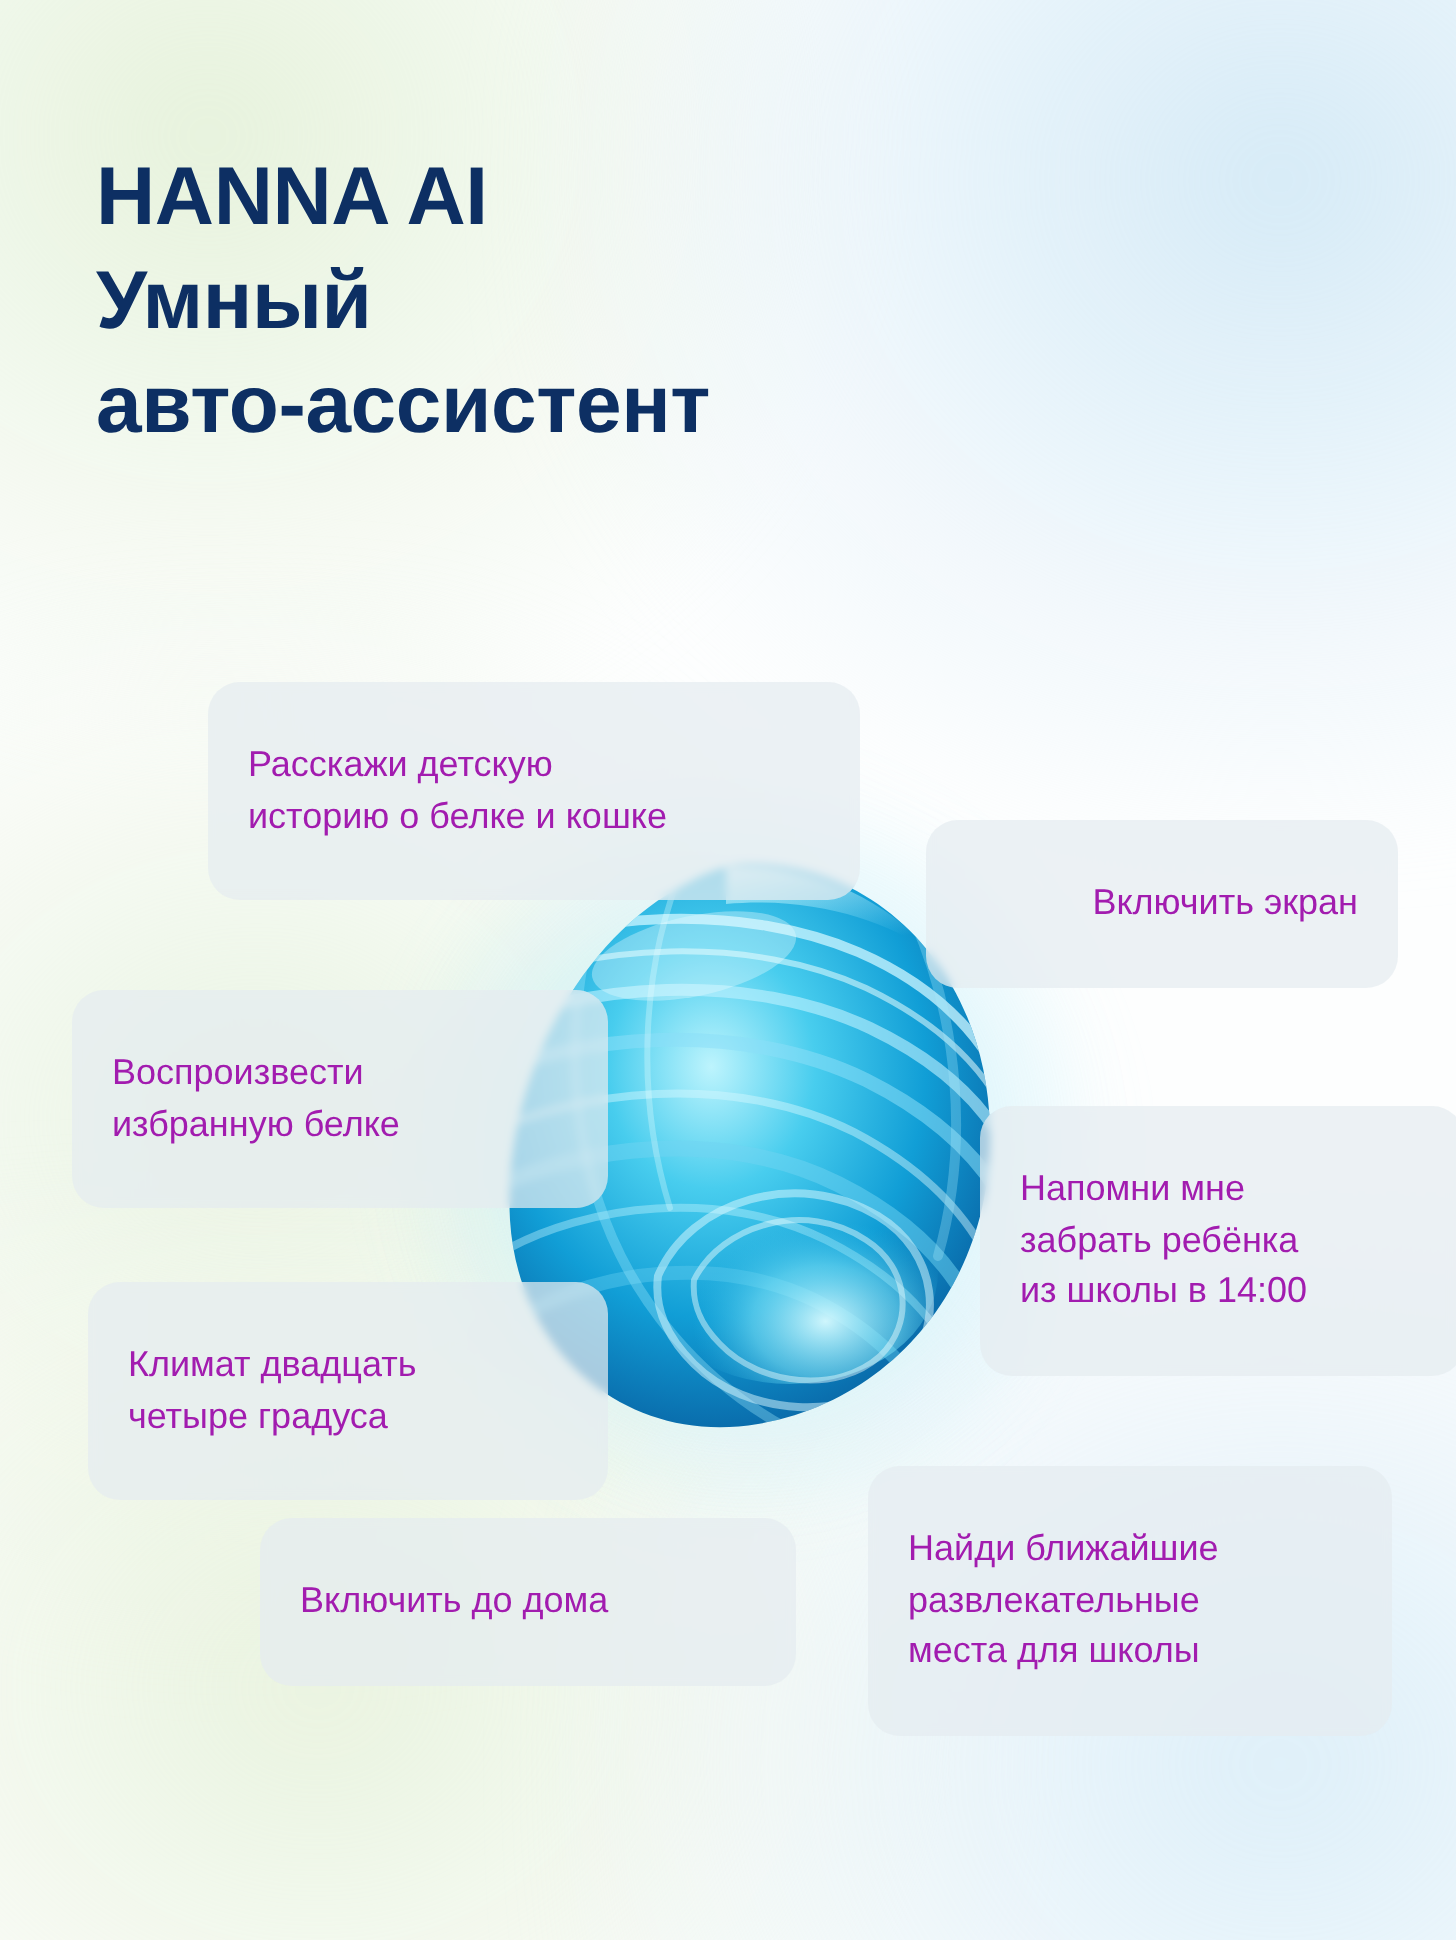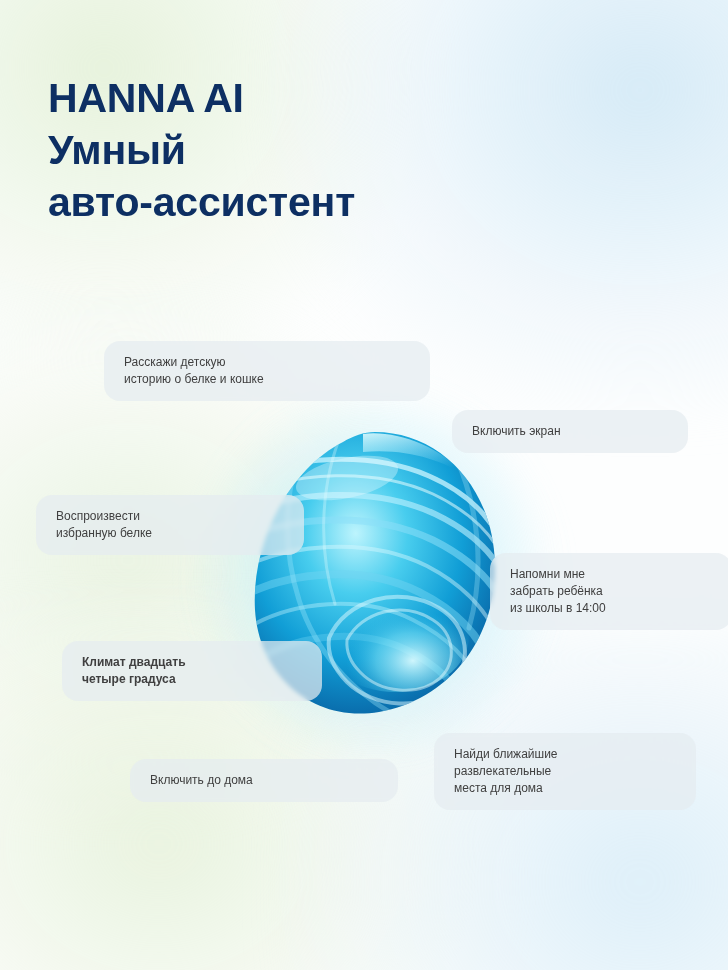--- a/index.html
+++ b/index.html
@@ -93,32 +93,32 @@
     background: radial-gradient(ellipse at 50% 50%, rgba(120,220,245,0.38) 0%, rgba(150,230,248,0.18) 42%, rgba(255,255,255,0) 70%);
     filter: blur(14px);
   }
   .orb-svg { position: absolute; left: 0; top: 0; }
 
   
   .bubble {
     position: absolute;
     background: rgba(229,236,240,0.72);
     border-radius: 16px;
-    color: #404040;
-    font-size: 12px;
+    color: #a21caf;
+    font-size: 18px;
     line-height: 1.42;
-    padding: 13px 20px;
+    padding: 29px 20px;
     white-space: pre-line;
     backdrop-filter: blur(2px);
   }
   .b-story    { left: 104px; top: 341px;  width: 286px; }
-  .b-screen   { left: 452px; top: 410px;  width: 196px; }
+  .b-screen   { left: 463px; top: 410px;  width: 196px; text-align: right; }
   .b-music    { left: 36px;  top: 495px;  width: 228px; }
   .b-remind   { left: 490px; top: 553px;  width: 202px; }
-  .b-climate  { left: 62px;  top: 641px;  width: 220px; font-weight: bold; }
+  .b-climate  { left: 44px;  top: 641px;  width: 220px; }
   .b-route    { left: 130px; top: 759px;  width: 228px; }
   .b-places   { left: 434px; top: 733px;  width: 222px; }
 </style>
 </head>
 <body>
 
 <div id="poster">
 
   <div class="wash wash-top-left"></div>
   <div class="wash wash-top-right"></div>
@@ -190,15 +190,15 @@
   <div class="bubble b-music">Воспроизвести
 избранную белке</div>
   <div class="bubble b-remind">Напомни мне
 забрать ребёнка
 из школы в 14:00</div>
   <div class="bubble b-climate">Климат двадцать
 четыре градуса</div>
   <div class="bubble b-route">Включить до дома</div>
   <div class="bubble b-places">Найди ближайшие
 развлекательные
-места для дома</div>
+места для школы</div>
 
 </div>
 
 </body></html>

